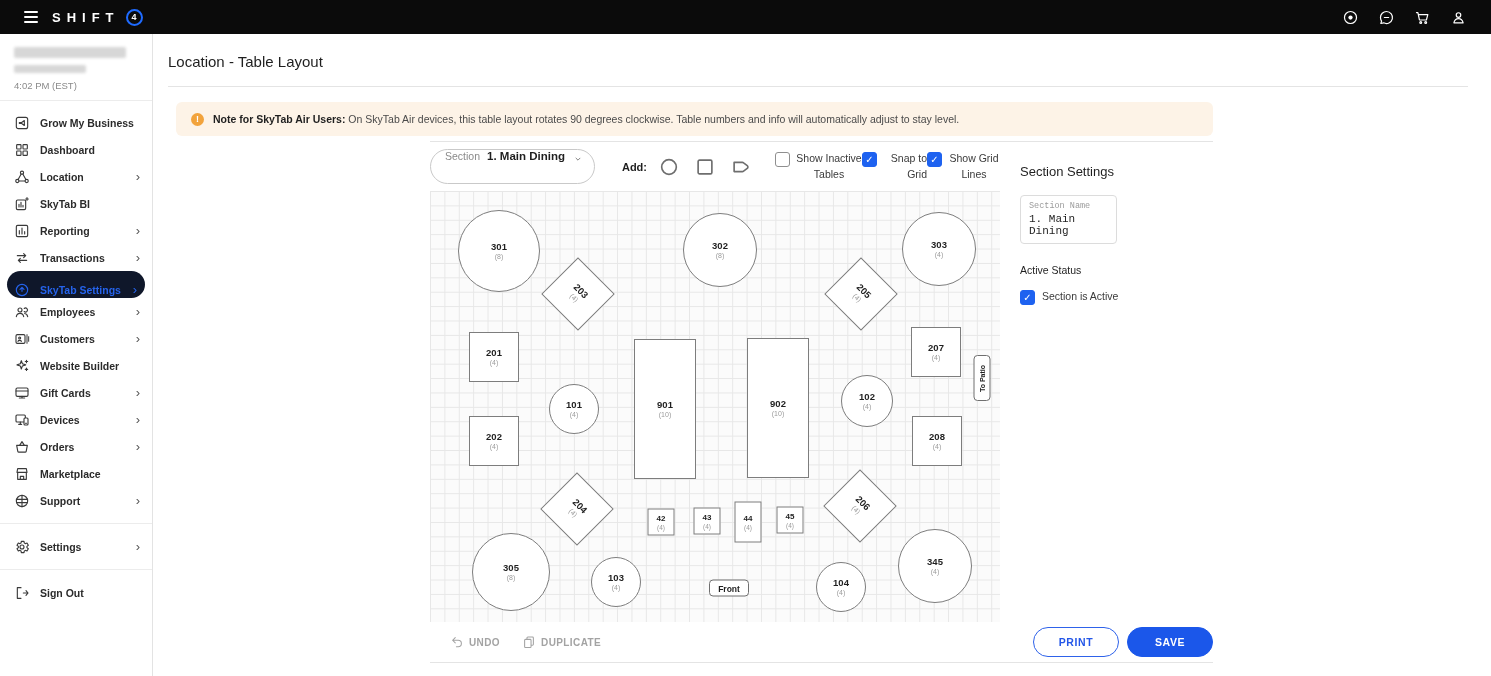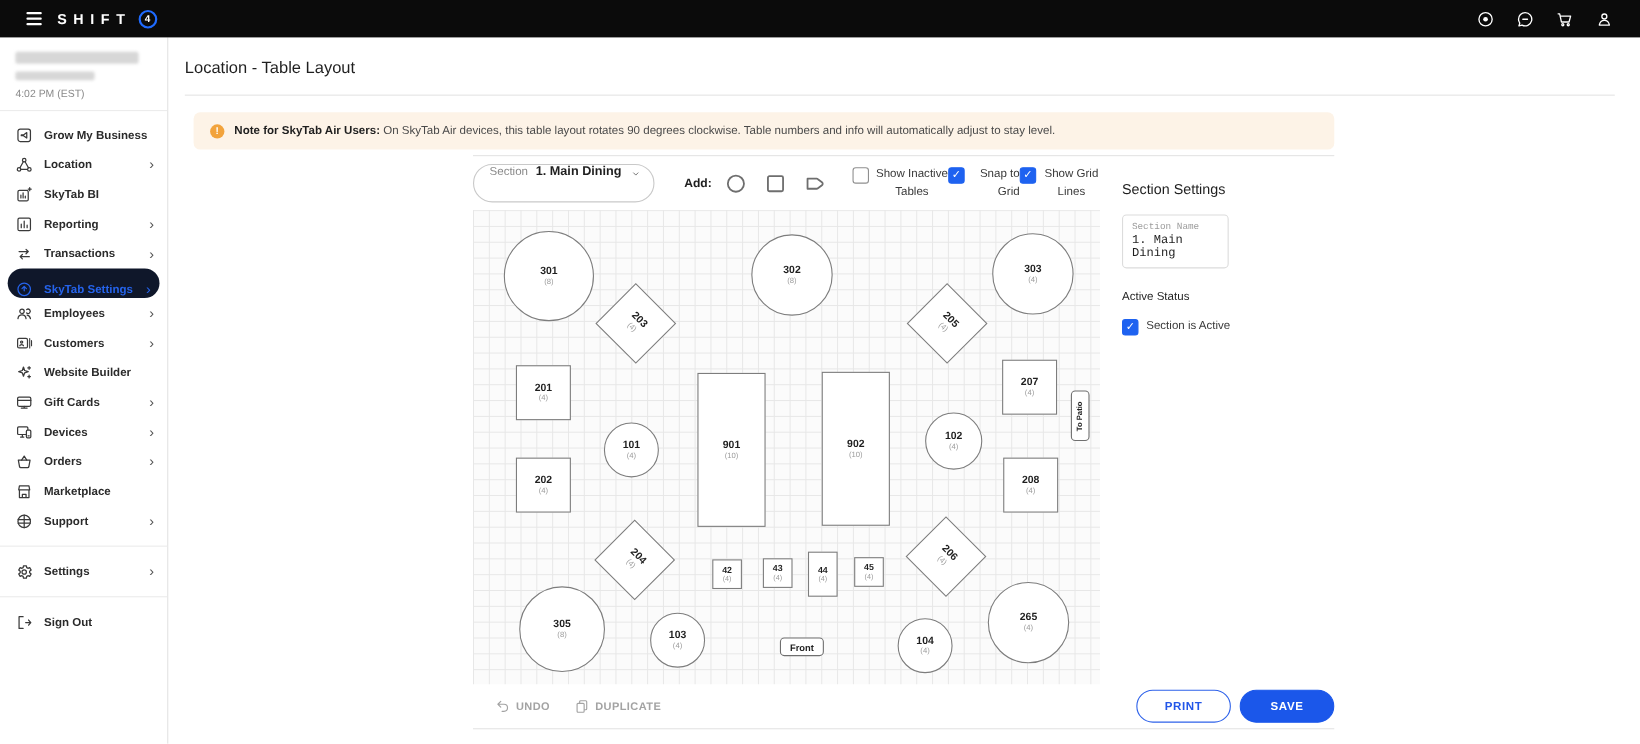--- a/index.html
+++ b/index.html
@@ -161,20 +161,29 @@
   <nav class="nav" id="sidebar-nav">
       <div class="side-item">
         <span class="sicon"><svg viewBox="0 0 24 24" stroke-linecap="round" stroke-linejoin="round">
             <rect x="3.5" y="3.5" width="17" height="17" rx="3"></rect>
             <path d="M8 12.5h3l4.5 3.2V8.3L11 11.5H8z"></path>
           </svg></span>
         <span class="slabel">Grow My Business</span>
       </div>
       <div class="side-item">
         <span class="sicon"><svg viewBox="0 0 24 24" stroke-linecap="round" stroke-linejoin="round">
+            <rect x="4" y="4" width="6.5" height="6.5" rx="1"></rect>
+            <rect x="13.5" y="4" width="6.5" height="6.5" rx="1"></rect>
+            <rect x="4" y="13.5" width="6.5" height="6.5" rx="1"></rect>
+            <rect x="13.5" y="13.5" width="6.5" height="6.5" rx="1"></rect>
+          </svg></span>
+        <span class="slabel">Dashboard</span>
+      </div>
+      <div class="side-item">
+        <span class="sicon"><svg viewBox="0 0 24 24" stroke-linecap="round" stroke-linejoin="round">
             <circle cx="12" cy="5.5" r="2.4"></circle>
             <circle cx="5" cy="18" r="2.4"></circle>
             <circle cx="19" cy="18" r="2.4"></circle>
             <path d="M10.8 7.6L6.2 15.8M13.2 7.6l4.6 8.2M7.5 18h9"></path>
           </svg></span>
         <span class="slabel">Location</span>
         <span class="schev">›</span>
       </div>
       <div class="side-item">
         <span class="sicon"><svg viewBox="0 0 24 24" stroke-linecap="round" stroke-linejoin="round">
@@ -472,21 +481,21 @@
               </div>
             </div>
             <div class="tbl circle" style="left: 411px; top: 396px; width: 50px; height: 50px;">
               <div class="tlab">
                 <div class="tnum">104</div>
                 <div class="tseats">(4)</div>
               </div>
             </div>
             <div class="tbl circle" style="left: 505px; top: 375px; width: 74px; height: 74px;">
               <div class="tlab">
-                <div class="tnum">265</div>
+                <div class="tnum">345</div>
                 <div class="tseats">(4)</div>
               </div>
             </div>
             <div class="flab" style="left: 299px; top: 397px; width: 40px; height: 17px;">
               <span>Front</span>
             </div>
             <div class="flab vert" style="left: 552px; top: 187px; width: 17px; height: 46px;">
               <span>To Patio</span>
             </div>
           </div>

